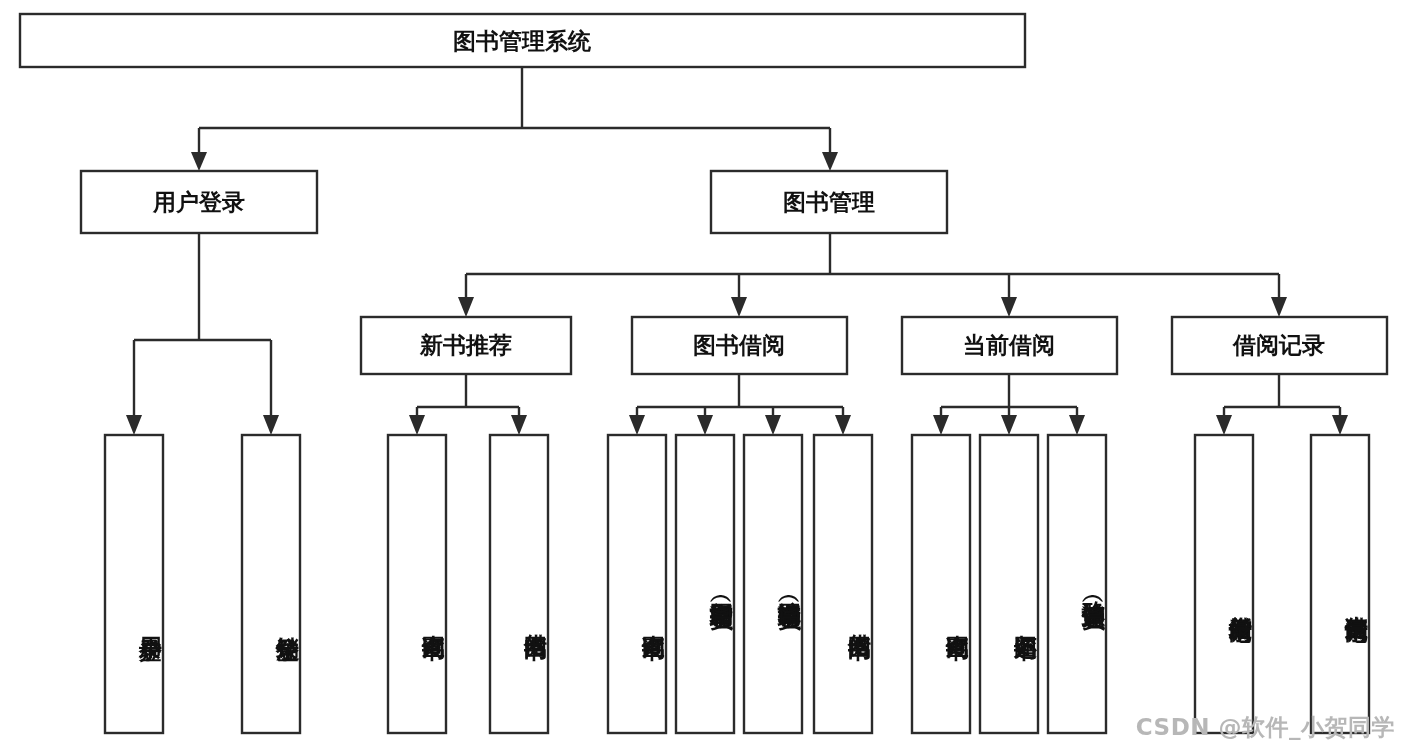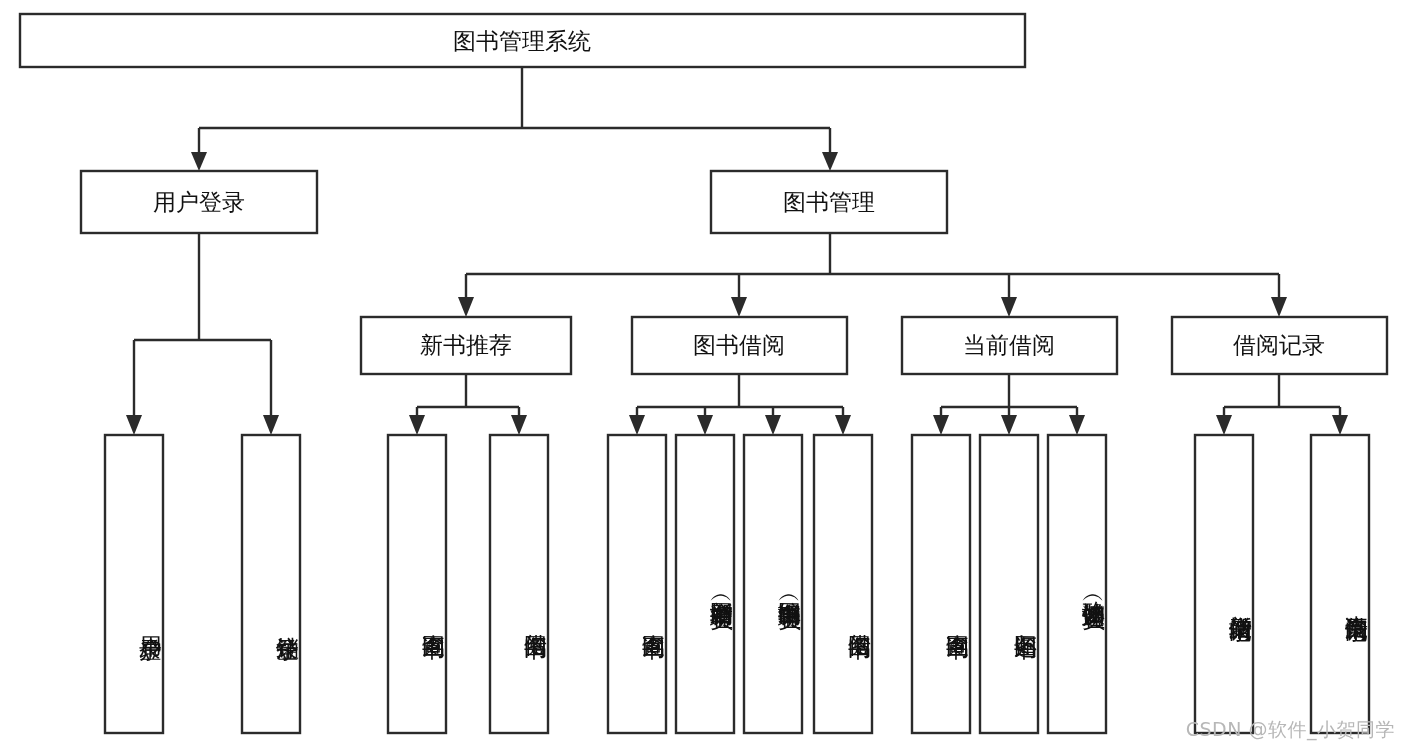--- a/index.html
+++ b/index.html
@@ -10,20 +10,21 @@
   }
   body {
     font-family: "DejaVu Sans", "Liberation Sans", sans-serif;
   }
   #diagram-root {
     position: relative;
     width: 1405px;
     height: 747px;
     background: #ffffff;
     overflow: hidden;
+    font-weight: bold;
   }
   svg#flow-svg {
     position: absolute;
     left: 0;
     top: 0;
     width: 1405px;
     height: 747px;
     display: block;
   }
   .node-box {
@@ -61,21 +62,21 @@
     align-items: flex-start;
     justify-content: center;
     white-space: nowrap;
     pointer-events: none;
   }
   .watermark {
     position: absolute;
     right: 10px;
     bottom: 4px;
     font-family: "DejaVu Sans", "Liberation Sans", sans-serif;
-    font-size: 19px;
+    font-size: 23px;
     color: #b7b7b7;
     letter-spacing: 0.5px;
     white-space: nowrap;
   }
 </style>
 </head>
 <body>
 
 <div id="diagram-root">
 

